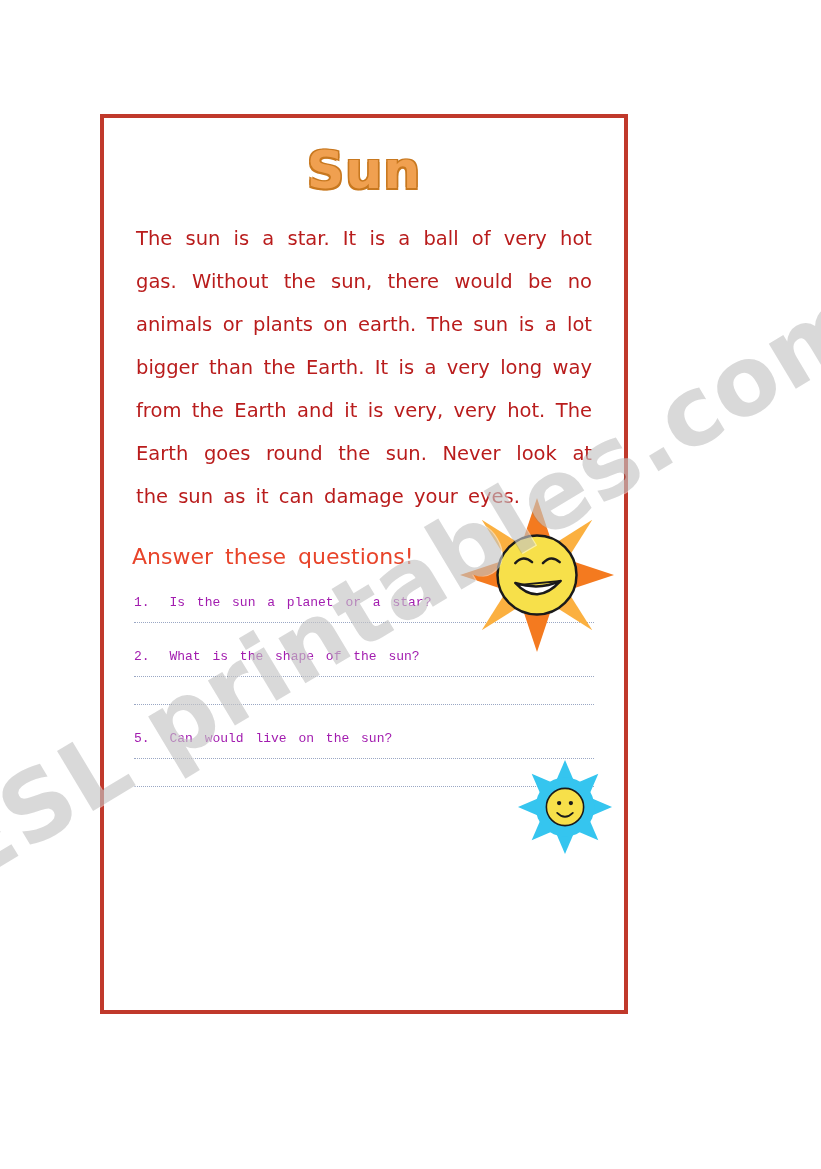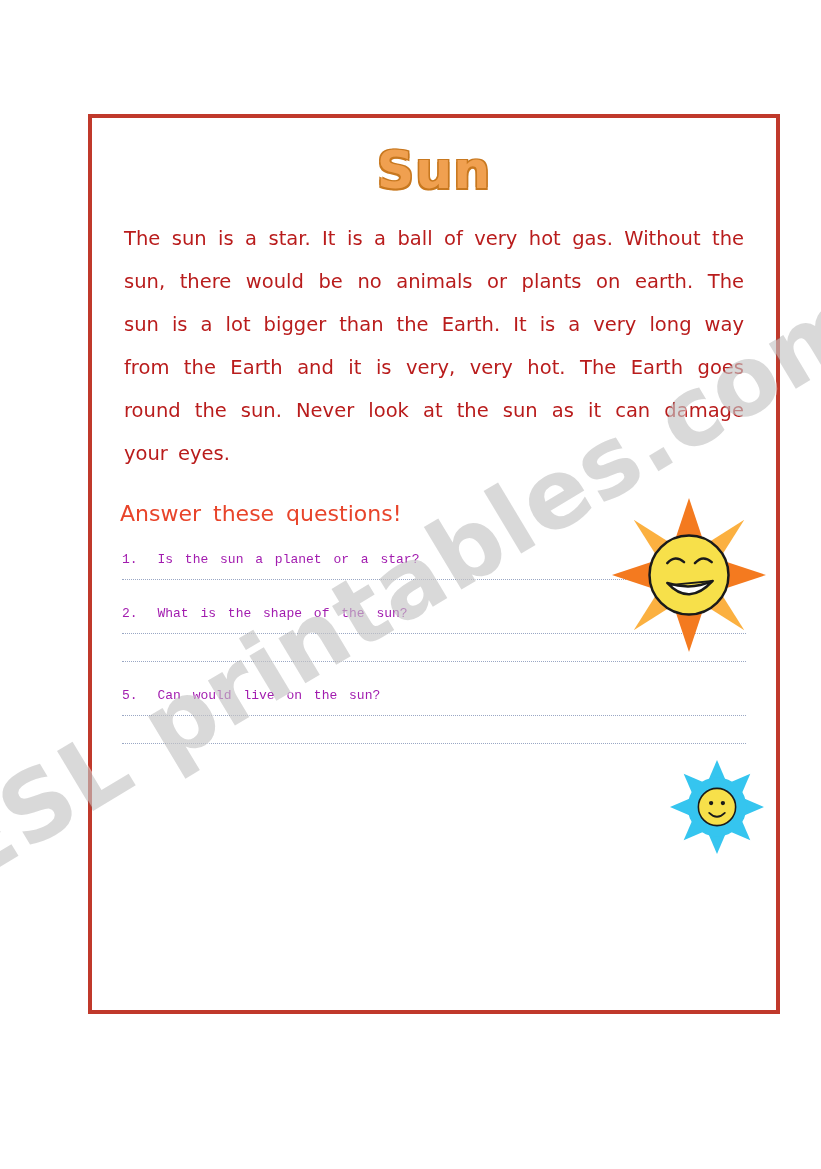--- a/index.html
+++ b/index.html
@@ -17,23 +17,23 @@
   .page {
     position: relative;
     width: 821px;
     height: 1169px;
     background: #ffffff;
   }
 
   
   .worksheet-frame {
     position: absolute;
-    left: 88px;
+    left: 100px;
     top: 114px;
-    width: 692px;
+    width: 528px;
     height: 900px;
     border: 4px solid #c0392b;
     box-sizing: border-box;
     background: #ffffff;
   }
 
   .inner {
     position: absolute;
     left: 0;
     top: 0;

